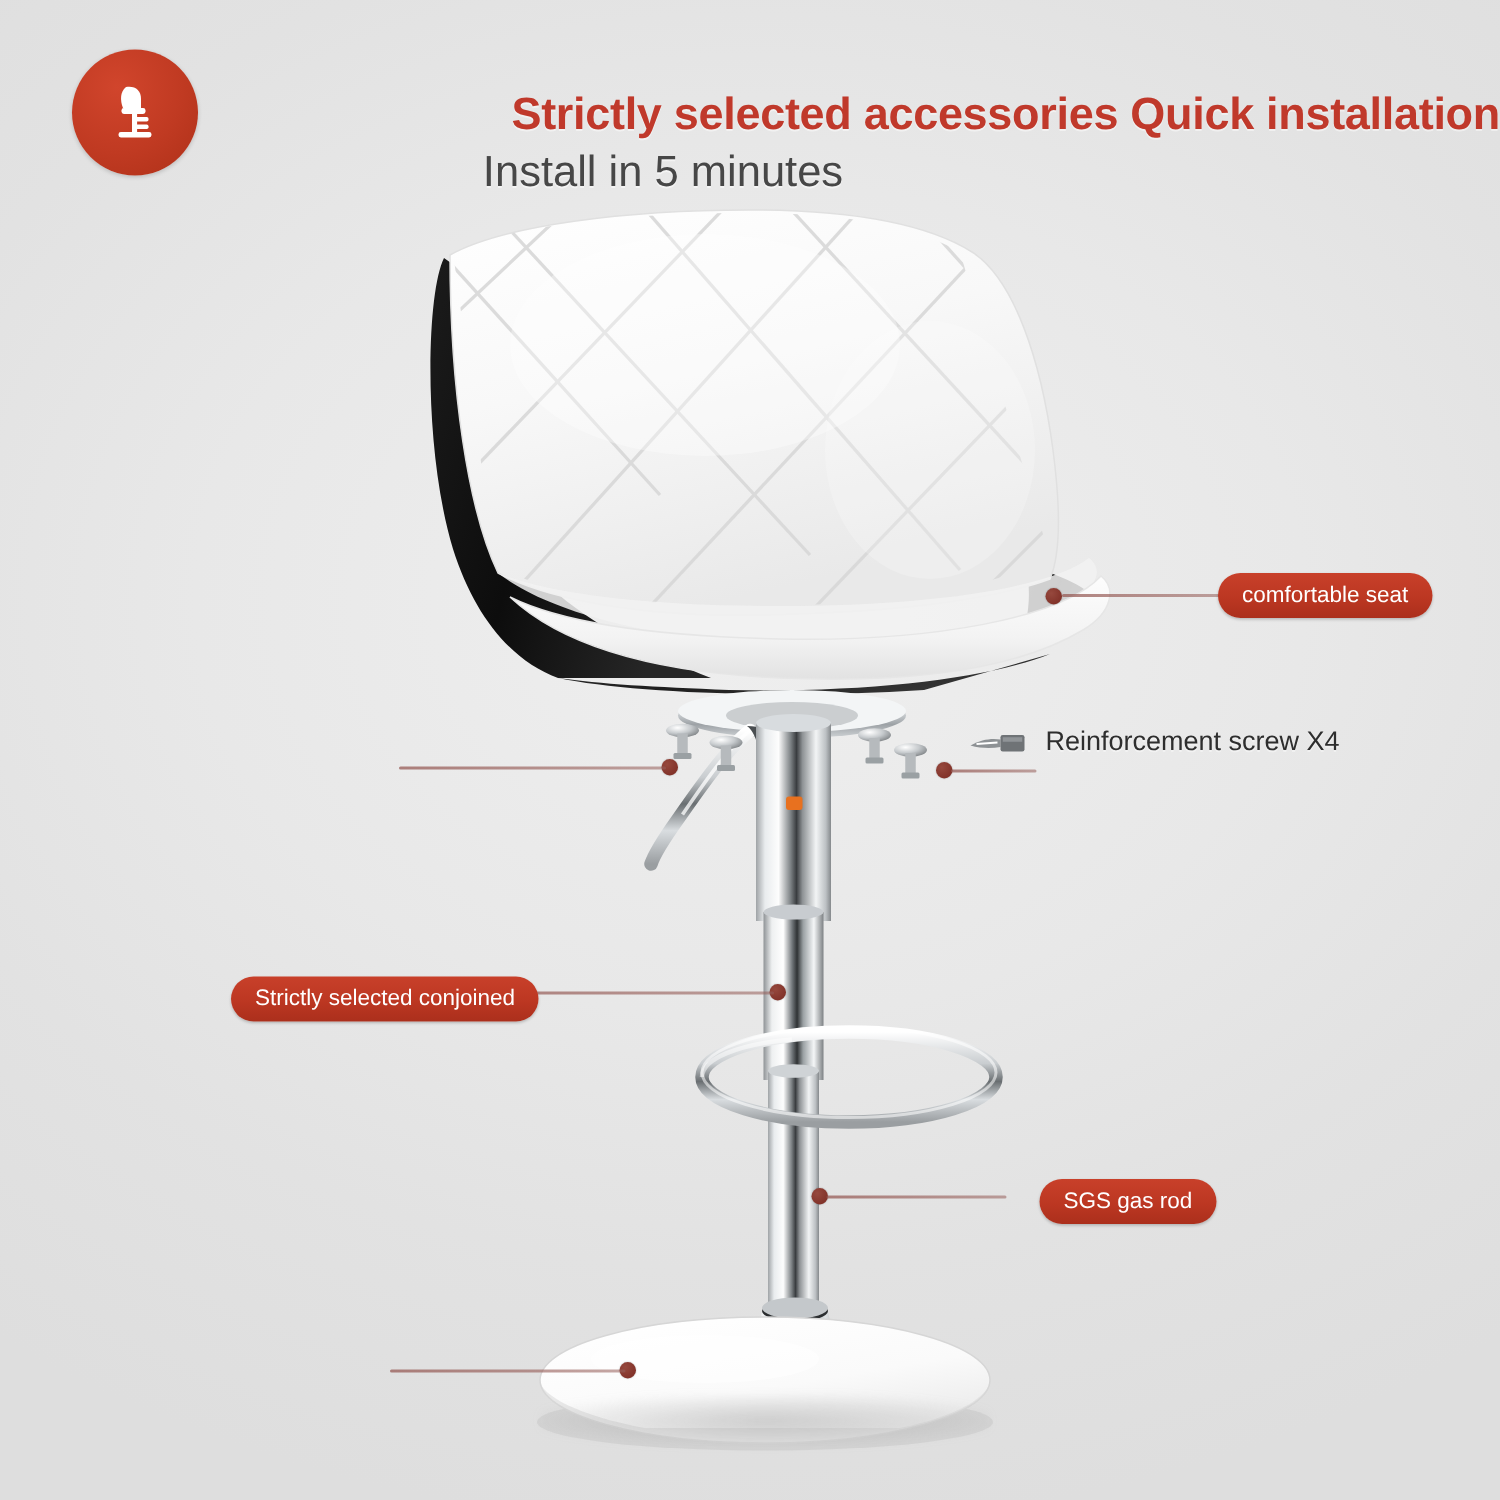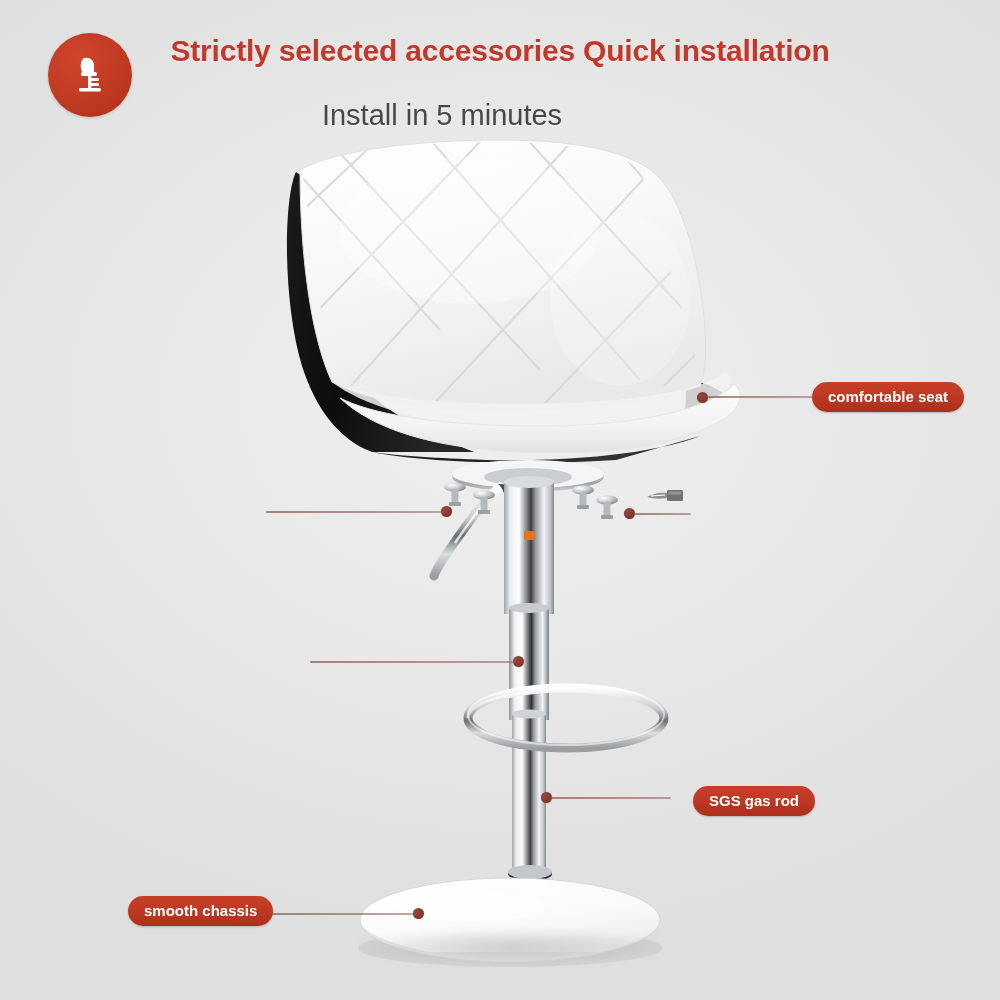--- a/index.html
+++ b/index.html
@@ -18,35 +18,35 @@
   .logo-badge{
     position:absolute;left:48px;top:33px;width:84px;height:84px;
     border-radius:50%;
     background:radial-gradient(circle at 36% 30%, #d1452c 0%, #c03a22 55%, #ae3018 100%);
     box-shadow:0 1px 3px rgba(0,0,0,.18);
     display:flex;align-items:center;justify-content:center;
   }
   .logo-badge svg{display:block;}
 
   .title{
-    position:absolute;left:0;top:34px;width:1000px;text-align:center;
+    position:absolute;left:0;top:60px;width:1000px;text-align:right;
     font-size:30px;font-weight:bold;color:#c0392b;letter-spacing:-.2px;
     text-shadow:0 1px 0 rgba(255,255,255,.45);
   }
   .subtitle{
     position:absolute;left:0;top:99px;width:884px;text-align:center;
     font-size:29px;color:#474747;font-weight:400;
     text-shadow:0 1px 0 rgba(255,255,255,.5);
   }
 
   
   .pill{
     position:absolute;
     background:linear-gradient(180deg,#c8402a 0%,#bc3722 55%,#ab2f1c 100%);
-    color:#fff;font-weight:bold;border-radius:15px;
+    color:#fff;font-weight:normal;border-radius:15px;
     padding:7px 16px 8px;white-space:nowrap;
     box-shadow:0 1px 2px rgba(0,0,0,.22);
     font-size:15px;line-height:1;
   }
   .plainlabel{
     position:absolute;color:#2e2e2e;font-size:18px;white-space:nowrap;
     text-shadow:0 1px 0 rgba(255,255,255,.4);
   }
   .lead{
     position:absolute;height:2px;
@@ -286,25 +286,26 @@
   <div class="dot" style="left:624px;top:508px;"></div>
   <div class="lead" style="left:634px;top:513px;width:57px;"></div>
   <div class="tool-ico" style="left:645px;top:486px;">
     <svg width="44" height="20" viewBox="0 0 44 20">
       <path d="M2,11 C9,7 16,6 22,7 L22,12 C16,13 9,13 2,11 Z" fill="#8d9194"></path>
       <path d="M6,10 L20,9" stroke="#ffffff" stroke-width="1.2"></path>
       <rect x="22" y="4" width="16" height="11" rx="1.5" fill="#6f7376"></rect>
       <rect x="23.5" y="5.5" width="13" height="3" fill="#9ea2a5" opacity=".7"></rect>
     </svg>
   </div>
+  <div class="plainlabel" style="left:697px;top:484px;">Reinforcement screw X4</div>
 
   <div class="dot" style="left:513px;top:656px;"></div>
   <div class="lead" style="left:310px;top:661px;width:206px;"></div>
+  <div class="pill" style="left:154px;top:651px;">Strictly selected conjoined</div>
 
   <div class="dot" style="left:541px;top:792px;"></div>
   <div class="lead" style="left:551px;top:797px;width:120px;"></div>
   <div class="pill" style="left:693px;top:786px;">SGS gas rod</div>
 
   <div class="dot" style="left:413px;top:908px;"></div>
   <div class="lead" style="left:260px;top:913px;width:157px;"></div>
-  <div class="pill" style="left:128px;top:896px;">smooth chassis</div>
 
 </div>
 
 </body></html>

